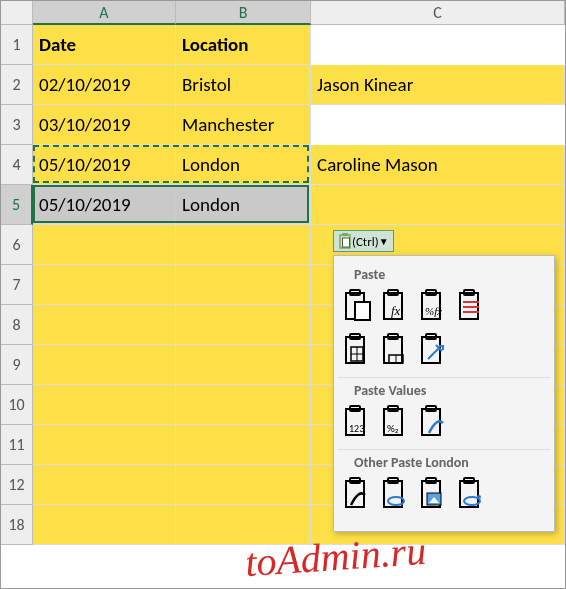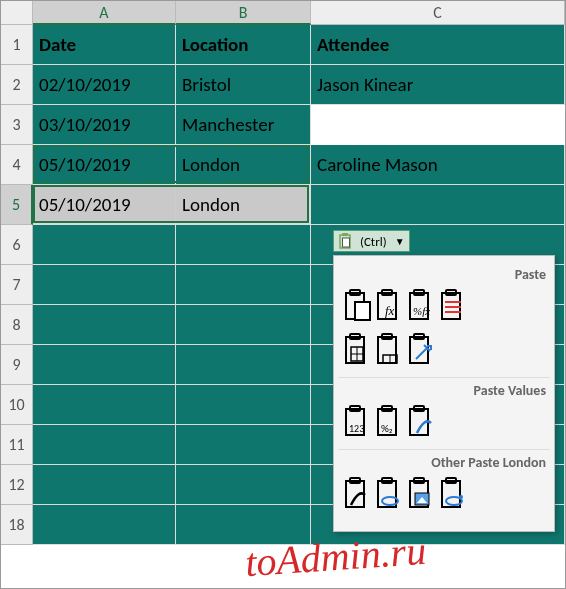--- a/index.html
+++ b/index.html
@@ -8,43 +8,43 @@
 
 
 .sheet { position: absolute; left: 0; top: 0; }
 .hdr-row { display: flex; height: 24px; }
 .corner { width: 32px; height: 24px; background: #eee; border-right:1px solid #bbb; border-bottom:1px solid #bbb; }
 .col-hdr { background:#eee; border-right:1px solid #bbb; border-bottom:1px solid #bbb; display:flex; align-items:center; justify-content:center; font-size:16px; color:#555; }
 .col-hdr.sel { background:#d0d0d0; border-bottom:2px solid #217346; color:#217346; font-weight:normal; }
 .row { display:flex; height:40px; }
 .row-hdr { width:32px; background:#eee; border-right:1px solid #bbb; border-bottom:1px solid #bbb; display:flex; align-items:center; justify-content:center; font-size:16px; color:#555; }
 .row-hdr.sel { background:#d0d0d0; border-right:2px solid #217346; color:#217346; }
-.cell { border-right:1px solid #ddd; border-bottom:1px solid #ddd; padding:4px 6px; display:flex; align-items:center; font-size:19px; overflow:hidden; white-space:nowrap; background:#0f766e; }
+.cell { border-right:1px solid #ddd; border-bottom:1px solid #ddd; padding:4px 6px; display:flex; align-items:center; font-size:19px; overflow:hidden; white-space:nowrap; background:#fde047; }
 .cell.bold { font-weight:bold; }
 .cA { width:143px; }
 .cB { width:135px; }
 .cC { width:254px; }
 
 
 .marquee { position:absolute; border:2px dashed #217346; pointer-events:none; animation: ants 0.7s linear infinite; }
 @keyframes ants { to { border-color:#2a9d5c; } }
 
 
 .sel-range { position:absolute; background:rgba(0,0,0,0.07); border:2px solid #217346; pointer-events:none; }
 
 
-.smart-tag { position:absolute; display:flex; align-items:center; background:#cfe4d6; border:1px solid #5a9b78; padding:2px 4px; cursor:pointer; gap:8px; }
+.smart-tag { position:absolute; display:flex; align-items:center; background:#cfe4d6; border:1px solid #5a9b78; padding:2px 4px; cursor:pointer; gap:0; }
 .smart-tag .ico { width:14px; height:16px; }
 .smart-tag .lbl { font-size:13px; }
 .smart-tag .arr { font-size:10px; }
 
 
 .paste-menu { position:absolute; width:222px; background:#f4f4f4; border:1px solid #bbb; box-shadow:2px 2px 6px rgba(0,0,0,.25); padding:6px 8px 10px; }
-.pm-title { font-weight:bold; color:#666; font-size:14px; margin:4px 0 6px;text-align:right; }
-.pm-row { display:flex; gap:0; margin-bottom:10px; }
+.pm-title { font-weight:bold; color:#666; font-size:14px; margin:4px 12px 6px; }
+.pm-row { display:flex; gap:6px; margin-bottom:10px; }
 .pm-ico { width:32px; height:34px; display:flex; align-items:center; justify-content:center; cursor:pointer; }
 .pm-ico svg { width:30px; height:34px; }
 .pm-sep { border-top:1px solid #ddd; margin:4px -4px 4px; }
 
 .watermark { position:absolute; left:244px; bottom:8px; font-family: "Brush Script MT","Segoe Script",cursive; font-size:40px; color:#d62828; font-style:italic; transform:rotate(-4deg); pointer-events:none; }
 </style>
 </head>
 <body>
 
 <div class="wrap">
@@ -54,21 +54,20 @@
       <div class="corner"></div>
       <div class="col-hdr cA sel">A</div>
       <div class="col-hdr cB sel">B</div>
       <div class="col-hdr cC">C</div>
     </div>
 
     <div class="row">
       <div class="row-hdr">1</div>
       <div class="cell cA bold">Date</div>
       <div class="cell cB bold">Location</div>
-      <div class="cell cC bold">Attendee</div>
     </div>
 
     <div class="row">
       <div class="row-hdr">2</div>
       <div class="cell cA">02/10/2019</div>
       <div class="cell cB">Bristol</div>
       <div class="cell cC">Jason Kinear</div>
     </div>
 
     <div class="row">

